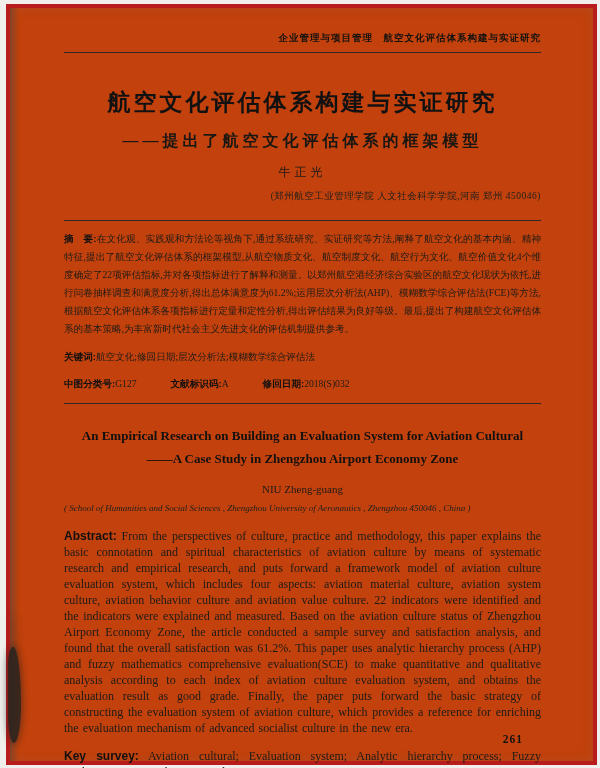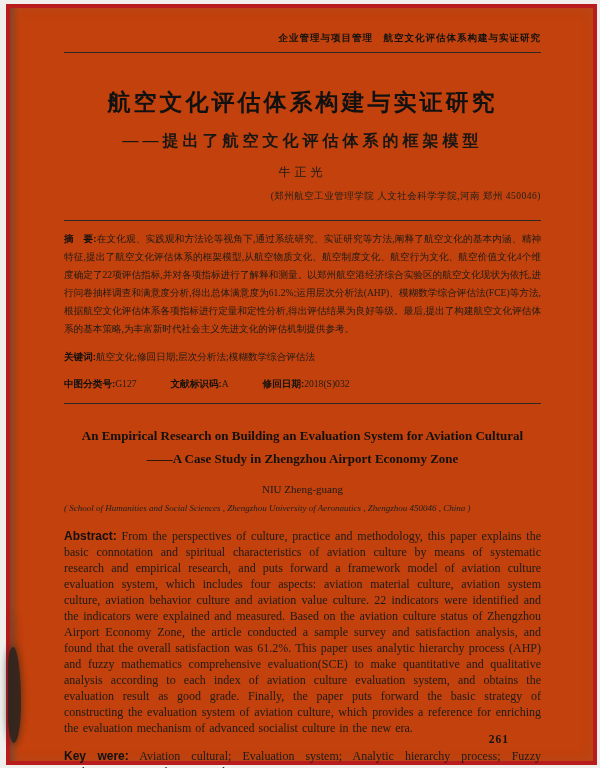--- a/index.html
+++ b/index.html
@@ -76,21 +76,21 @@
     word-spacing:1px;
   }
   .kw-en{margin-top:0;}
   .foot-rule{
     margin-top:13px;width:192px;border:none;border-top:1px solid #4a4844;
   }
   .footnotes{margin-top:6px;font-size:8.6px;line-height:15.5px;color:#23211d;}
   .footnotes p{margin:0;text-align:justify;}
   .footnotes .indent{text-indent:17px;}
   .page-number{
-    position:absolute;right:84px;bottom:16px;
+    position:absolute;right:70px;bottom:16px;
     font-weight:bold;font-size:11.5px;letter-spacing:1px;color:#141310;
   }
 </style>
 </head>
 <body>
 
 <div class="page">
   <div class="edge-shade"></div>
   <div class="edge-blot"></div>
 
@@ -116,21 +116,21 @@
 
     <div class="title-en">
       <div>An Empirical Research on Building an Evaluation System for Aviation Cultural</div>
       <div>——A Case Study in Zhengzhou Airport Economy Zone</div>
     </div>
     <div class="author-en">NIU Zheng-guang</div>
     <div class="affil-en">( School of Humanities and Social Sciences , Zhengzhou University of Aeronautics , Zhengzhou 450046 , China )</div>
 
     <p class="para-en"><span class="inline-label">Abstract:</span> <span>From the perspectives of culture, practice and methodology, this paper explains the basic connotation and spiritual characteristics of aviation culture by means of systematic research and empirical research, and puts forward a framework model of aviation culture evaluation system, which includes four aspects: aviation material culture, aviation system culture, aviation behavior culture and aviation value culture. 22 indicators were identified and the indicators were explained and measured. Based on the aviation culture status of Zhengzhou Airport Economy Zone, the article conducted a sample survey and satisfaction analysis, and found that the overall satisfaction was 61.2%. This paper uses analytic hierarchy process (AHP) and fuzzy mathematics comprehensive evaluation(SCE) to make quantitative and qualitative analysis according to each index of aviation culture evaluation system, and obtains the evaluation result as good grade. Finally, the paper puts forward the basic strategy of constructing the evaluation system of aviation culture, which provides a reference for enriching the evaluation mechanism of advanced socialist culture in the new era.</span></p>
 
-    <p class="para-en kw-en"><span class="inline-label">Key were:</span> <span>Aviation cultural; Evaluation system; Analytic hierarchy process; Fuzzy mathematics comprehensive evaluation</span></p>
+    <p class="para-en kw-en"><span class="inline-label">Key survey:</span> <span>Aviation cultural; Evaluation system; Analytic hierarchy process; Fuzzy mathematics comprehensive evaluation</span></p>
 
     <hr class="foot-rule">
 
     <div class="footnotes">
       <p class="indent"><span class="inline-label">收稿日期:</span><span>2018-07-31</span>&nbsp;&nbsp;&nbsp;&nbsp;<span class="inline-label">修回日期:</span><span>2018-10-31</span></p>
 
     </div>
   </div>
 
   <div class="page-number">261</div>

